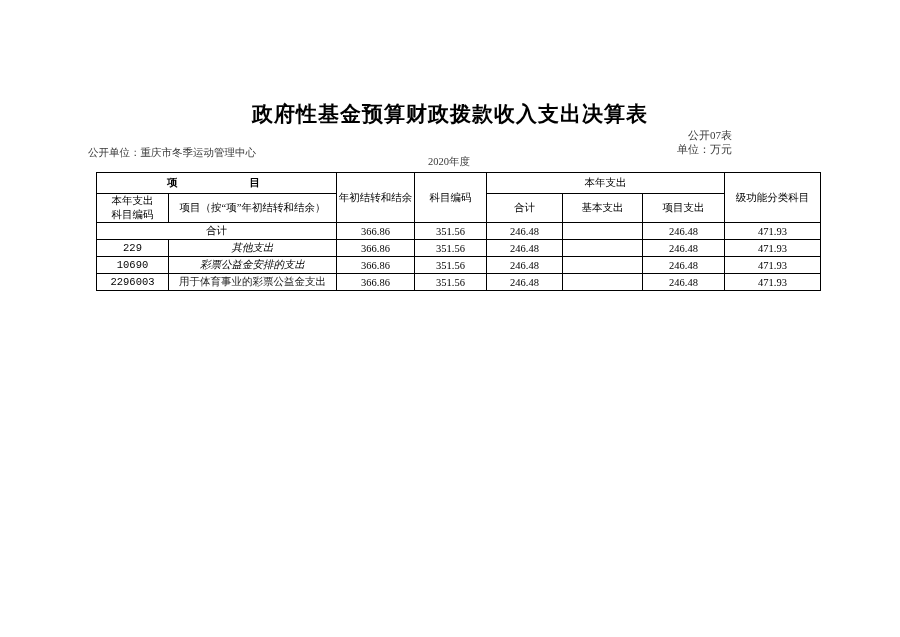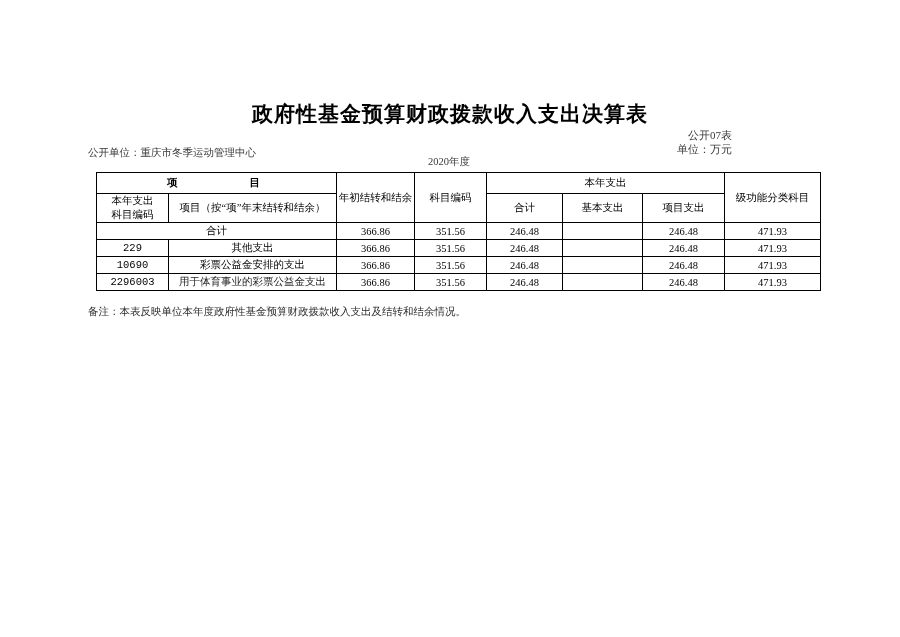--- a/index.html
+++ b/index.html
@@ -107,20 +107,21 @@
     font-family: "Liberation Serif", "DejaVu Serif", serif;
   }
   .code {
     text-align: left;
     padding-left: 4px;
     font-family: Liberation Mono, monospace;
   }
   .name {
     text-align: left;
     padding-left: 22px;
+    font-style: italic;
   }
   .name-sub {
     text-align: left;
     padding-left: 22px;
     color: #222;
   }
   .xiangmu-head {
     font-weight: bold;
     letter-spacing: 6px;
   }
@@ -171,21 +172,21 @@
         <th class="hd" rowspan="2">年初结转和结余</th>
         <th class="hd" rowspan="2">科目编码</th>
         <th class="hd h-mid" colspan="3">本年支出</th>
         <th class="hd" rowspan="2">级功能分类科目</th>
       </tr>
       <tr>
         <th class="hd h-tall">
           <div>本年支出</div>
           <div>科目编码</div>
         </th>
-        <th class="hd h-tall">项目（按“项”年末结转和结余）</th>
+        <th class="hd h-tall">项目（按“项”年初结转和结余）</th>
         <th class="hd h-tall">合计</th>
         <th class="hd h-tall">基本支出</th>
         <th class="hd h-tall">项目支出</th>
       </tr>
 
       <tr class="rowh">
         <td class="bold" colspan="2">合计</td>
         <td class="num">366.86</td>
         <td class="num">351.56</td>
         <td class="num">246.48</td>
@@ -222,15 +223,14 @@
         <td class="num">366.86</td>
         <td class="num">351.56</td>
         <td class="num">246.48</td>
         <td class="num"></td>
         <td class="num">246.48</td>
         <td class="num">471.93</td>
       </tr>
     </tbody>
   </table>
 
-  <div class="note">备注：本表反映单位本年度政府性基金预算财政拨款收入支出及结转和结余情况。</div>
 
 </div>
 
 </body></html>

